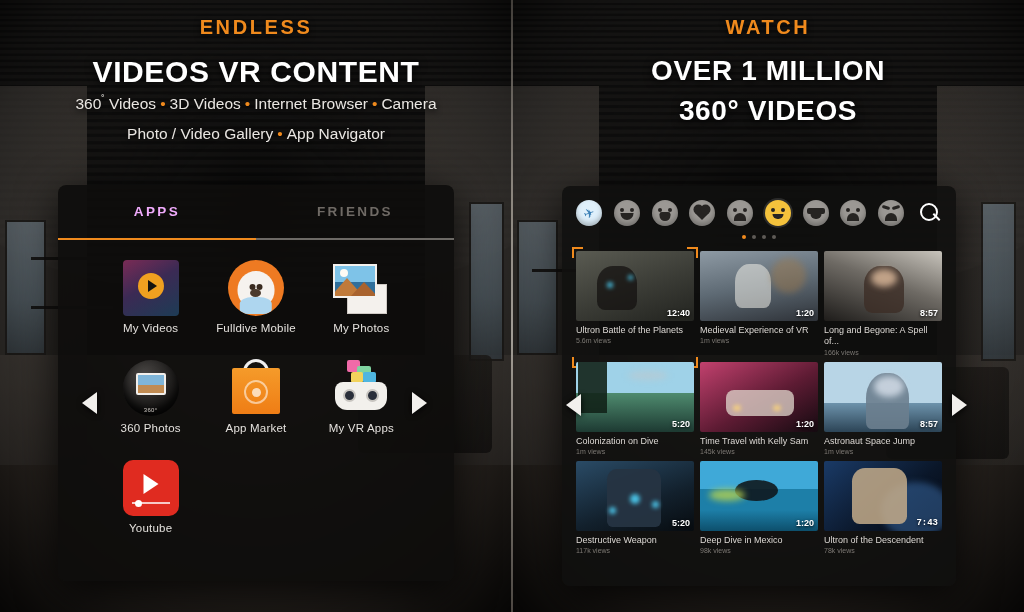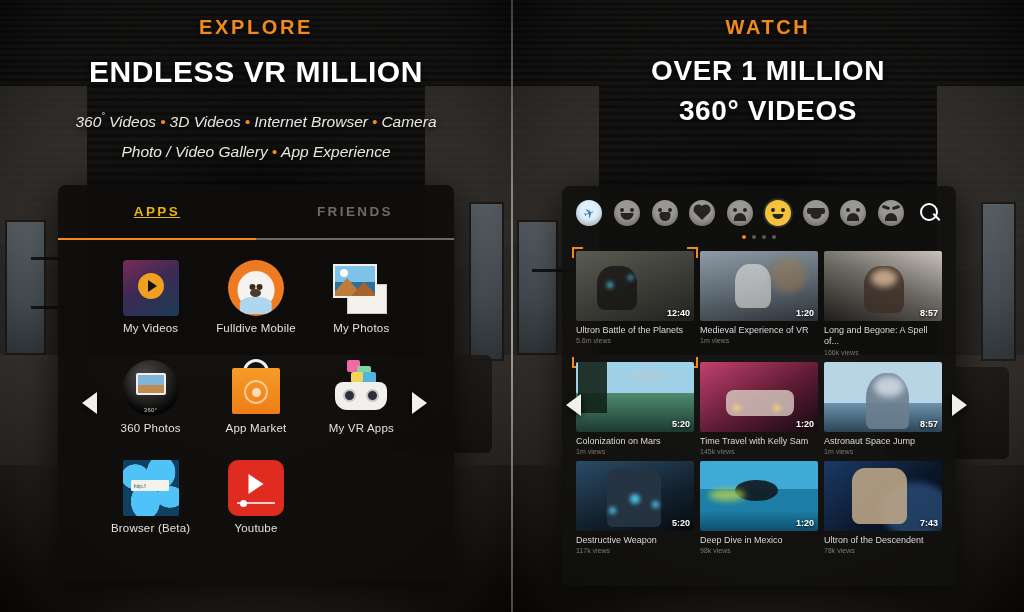--- a/index.html
+++ b/index.html
@@ -66,41 +66,40 @@
     color:#f08a1d; font-size:20px; font-weight:bold; letter-spacing:2.6px;
     text-shadow:0 2px 6px rgba(0,0,0,.85);
   }
   .h1 {
     color:#fff; font-size:30px; font-weight:bold; letter-spacing:.6px; margin-top:16px;
     text-shadow:0 2px 8px rgba(0,0,0,.9);
   }
   .h1.small { font-size:28px; }
   .h1.second { margin-top:8px; }
   .sub {
-    color:#e9e6e2; font-size:15.5px; margin-top:18px; line-height:1.95;
+    color:#e9e6e2; font-size:15.5px; margin-top:0; line-height:1.95;
     text-shadow:0 2px 6px rgba(0,0,0,.95);
-    font-style:italic;
   }
   .sub .dot { color:#f08a1d; padding:0 4px; }
   .deg { font-size:10px; vertical-align:super; }
 
   
   .card {
     position:absolute; background:rgba(14,13,12,.93);
     border-radius:8px; box-shadow:0 10px 40px rgba(0,0,0,.8); z-index:15;
   }
   .card-apps { left:58px; top:185px; width:396px; height:396px; }
 
   .tabs { display:flex; height:53px; }
   .tab {
     flex:1; display:flex; align-items:center; justify-content:center;
     font-size:13.5px; letter-spacing:2.4px; font-weight:bold; color:#6f6a65;
     position:relative; cursor:pointer;
   }
-  .tab.active { color:#eab308;text-decoration:underline; }
+  .tab.active { color:#f0abfc; }
   .tabrule { height:2px; display:flex; }
   .tabrule span { flex:1; background:#6d6a66; }
   .tabrule span.on { background:#f08a1d; }
 
   .grid {
     position:relative; padding:14px 40px 10px; display:grid;
     grid-template-columns:repeat(3,1fr); grid-auto-rows:100px;
     row-gap:0px; justify-items:center;
   }
   .app { width:100px; text-align:center; cursor:pointer; }
@@ -248,21 +247,21 @@
 
   
   .t1 { background:linear-gradient(160deg,#5a5b52,#3a3b35 55%,#22231f); }
   .t2 { background:linear-gradient(170deg,#8e9aa4,#5e6a74 50%,#2e3238); }
   .t3 { background:linear-gradient(200deg,#c8c4bc,#6e6a64 45%,#1e1c1a); }
   .t4 { background:linear-gradient(#9fd2e8 0 45%,#4e8a6e 45%,#1d3a32); }
   .t5 { background:linear-gradient(150deg,#c2416e,#5d1b33 55%,#140a10); }
   .t6 { background:linear-gradient(#b8d5e6 0 58%,#6e94ad 58%,#2c4456); }
   .t7 { background:linear-gradient(160deg,#2a4b66,#12202c 60%,#070b0f); }
   .t8 { background:linear-gradient(#3fa9d8 0 40%,#1d7fa8 40% 70%,#0d4f6c); }
-  .t9 { background:linear-gradient(140deg,#1a3a66,#0a1628 60%,#040810); }
+  .t9 { background:linear-gradient(140deg,#1a3a66,#0a1628 60%,#040810);font-family:Liberation Mono, monospace; }
   .tsh { position:absolute; border-radius:50%; filter:blur(3px); }
   .glow { position:absolute; border-radius:50%; background:#4fd8ff; filter:blur(2px); opacity:.85; }
   .fig  { position:absolute; background:rgba(20,18,16,.75); border-radius:40% 40% 20% 20%; }
 </style>
 </head>
 <body>
 
 <div class="stage">
 
   <div class="pane pane-left">
@@ -273,26 +272,26 @@
       <div class="wall-r"></div>
       <div class="window win-a"></div>
       <div class="window win-b"></div>
       <div class="shelf" style="left:6%;top:42%;width:16%;height:3px;"></div>
       <div class="shelf" style="left:6%;top:50%;width:16%;height:3px;"></div>
       <div class="sofa" style="right:4%;top:58%;width:26%;height:16%;"></div>
       <div class="vignette"></div>
     </div>
 
     <div class="heads">
-      <div class="kicker">EXPLORE</div>
-      <div class="h1">ENDLESS VR MILLION</div>
+      <div class="kicker">ENDLESS</div>
+      <div class="h1">VIDEOS VR CONTENT</div>
       <div class="sub">
         <span><span>360</span><span class="deg">˚</span> <span>Videos</span></span><span class="dot">•</span><span>3D Videos</span><span class="dot">•</span><span>Internet Browser</span><span class="dot">•</span><span>Camera</span>
         <br>
-        <span>Photo / Video Gallery</span><span class="dot">•</span><span>App Experience</span>
+        <span>Photo / Video Gallery</span><span class="dot">•</span><span>App Navigator</span>
       </div>
     </div>
   </div>
 
   <div class="card card-apps">
     <div class="tabs">
       <div class="tab active">APPS</div>
       <div class="tab">FRIENDS</div>
     </div>
     <div class="tabrule">
@@ -361,27 +360,20 @@
           <div class="blk yell"></div>
           <div class="blk blue"></div>
           <div class="goggle">
             <div class="lens l"></div>
             <div class="lens r"></div>
           </div>
         </div>
         <div class="app-lbl">My VR Apps</div>
       </div>
 
-      <div class="app">
-        <div class="app-ico ico-browser">
-          <div class="b-map"></div>
-          <div class="b-url">http://</div>
-        </div>
-        <div class="app-lbl">Browser (Beta)</div>
-      </div>
 
       <div class="app">
         <div class="app-ico ico-youtube">
           <div class="yt-tri"></div>
           <div class="yt-bar"></div>
           <div class="yt-knob"></div>
         </div>
         <div class="app-lbl">Youtube</div>
       </div>
 
@@ -499,21 +491,21 @@
         <div class="vtitle">Long and Begone: A Spell of...</div>
         <div class="vviews">166k views</div>
       </div>
 
       <div class="vcell">
         <div class="vthumb t4">
           <span class="fig" style="left:2%;top:0%;width:24%;height:74%;background:rgba(18,34,24,.9);border-radius:0;"></span>
           <span class="tsh" style="left:44%;top:14%;width:34%;height:12%;background:rgba(190,200,205,.6);"></span>
           <span class="vdur">5:20</span>
         </div>
-        <div class="vtitle">Colonization on Mars</div>
+        <div class="vtitle">Colonization on Dive</div>
         <div class="vviews">1m views</div>
       </div>
 
       <div class="vcell">
         <div class="vthumb t5">
           <span class="fig" style="left:22%;top:40%;width:58%;height:38%;background:rgba(226,216,206,.75);border-radius:8px;"></span>
           <span class="glow" style="left:28%;top:62%;width:8px;height:6px;background:#ffd77a;"></span>
           <span class="glow" style="left:62%;top:62%;width:8px;height:6px;background:#ffd77a;"></span>
           <span class="vdur">1:20</span>
         </div>

